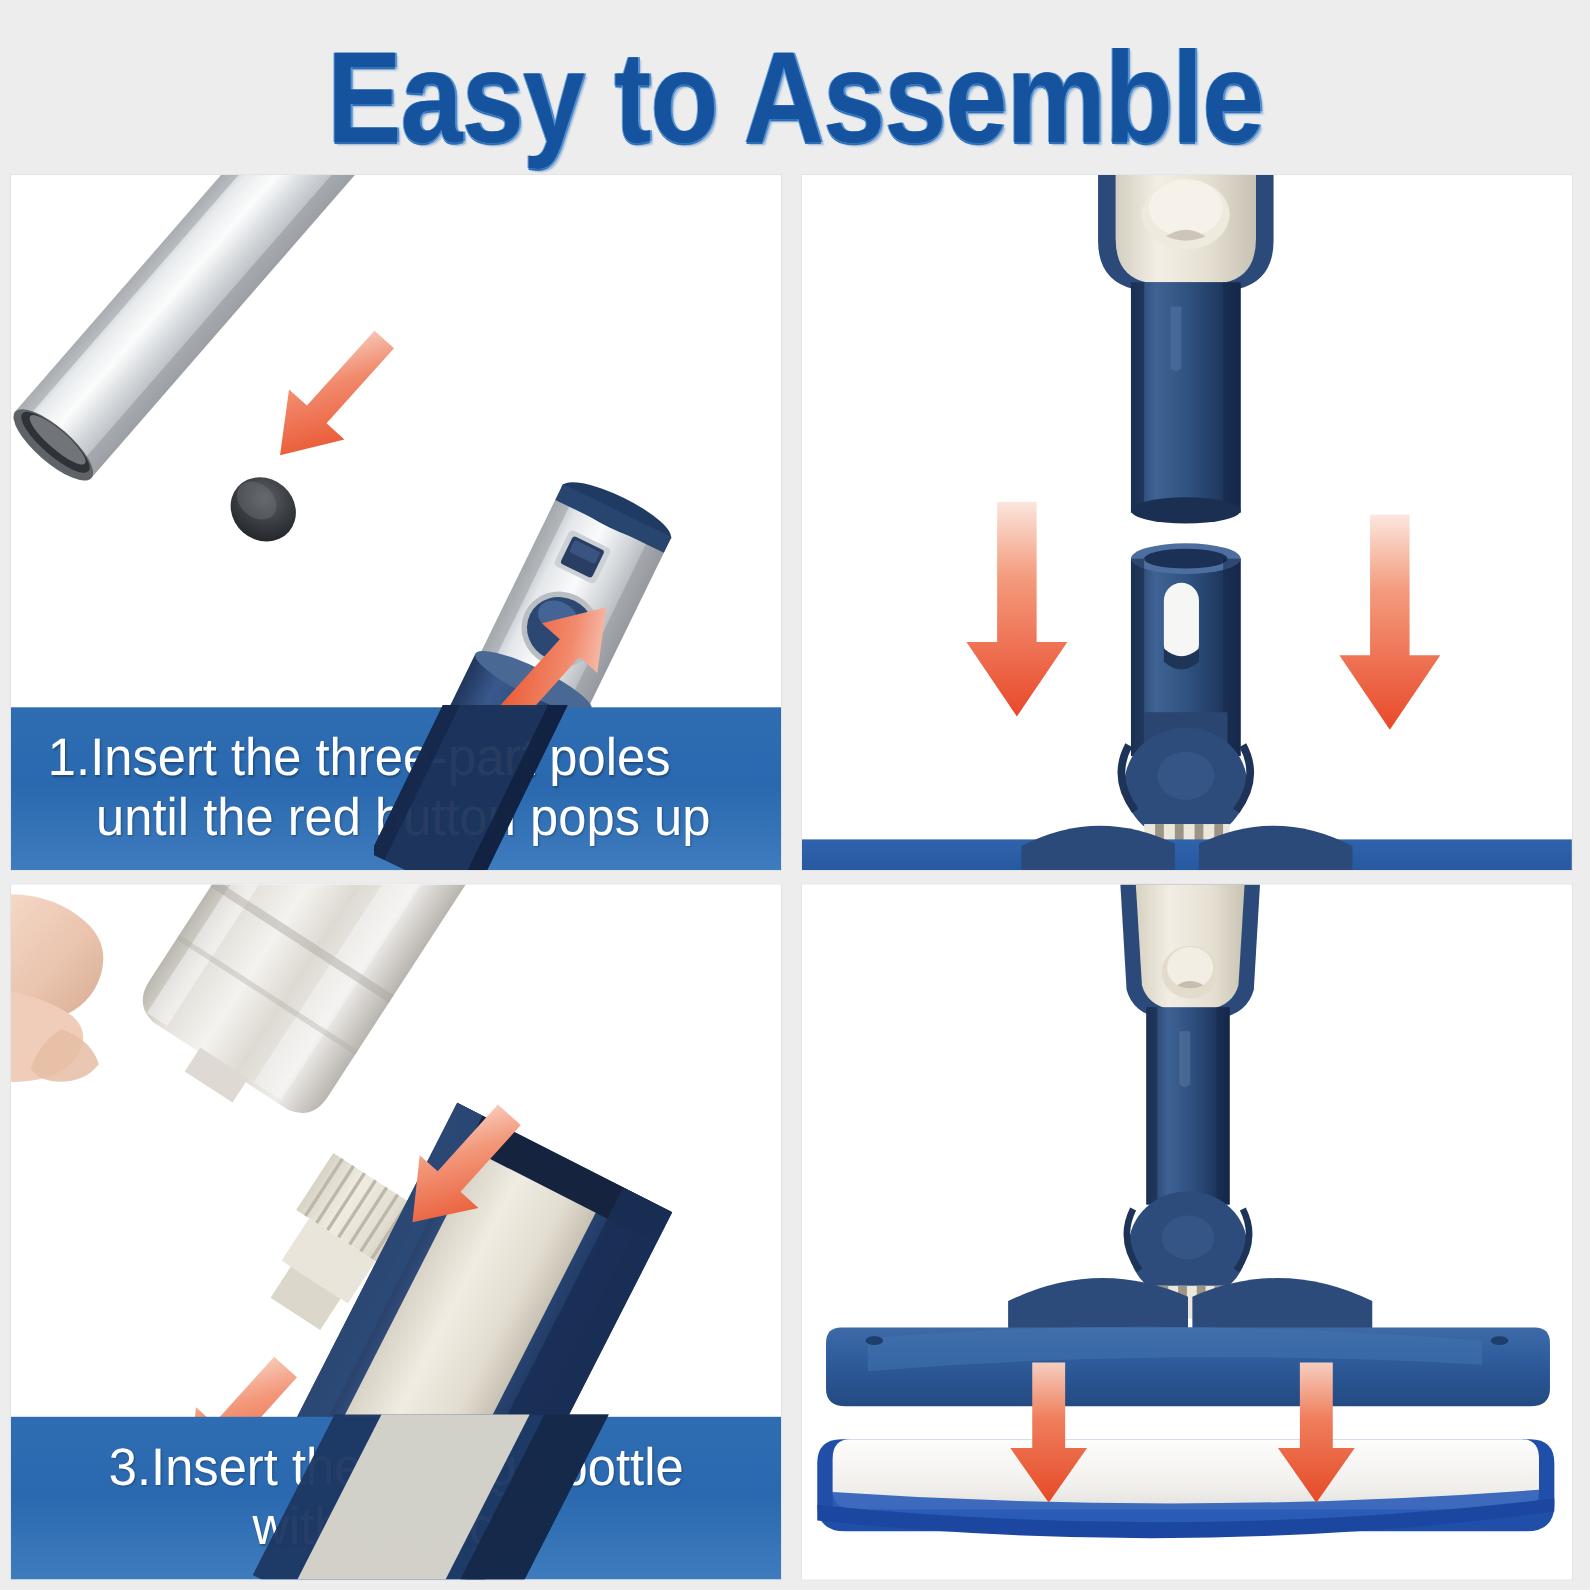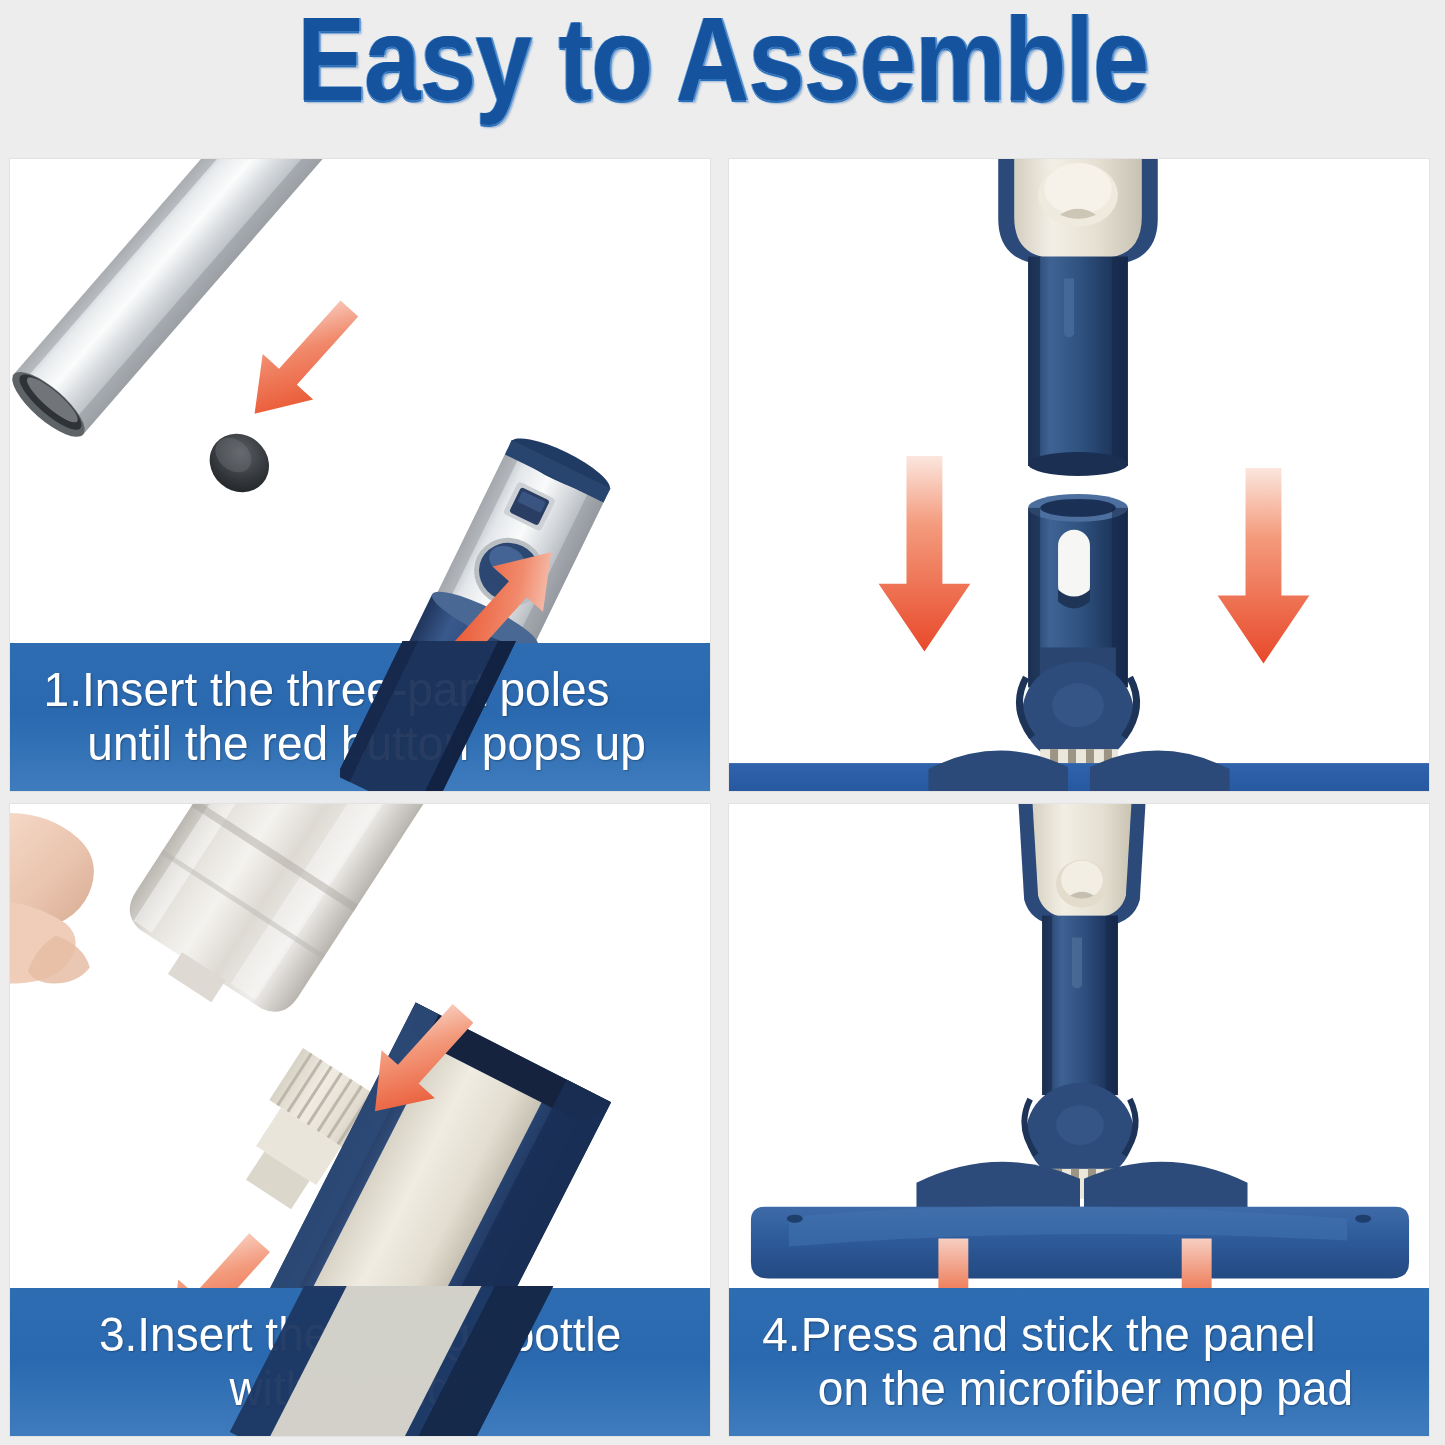--- a/index.html
+++ b/index.html
@@ -20,21 +20,21 @@
 
   
   .title-bar {
     position: absolute;
     left: 0;
     top: 0;
     width: 1445px;
     height: 148px;
     background: #ededed;
     display: flex;
-    align-items: flex-start;
+    align-items: flex-end;
     justify-content: center;
   }
   .title-text {
     font-family: "Liberation Sans", sans-serif;
     font-weight: bold;
     font-size: 118px;
     line-height: 1;
     letter-spacing: -1px;
     color: #15539f;
     transform: scaleX(0.86);
@@ -495,20 +495,16 @@
         </g>
 
         <g transform="translate(196,436)">
           <path d="M14 0 L44 0 L44 78 L64 78 L29 128 L-6 78 L14 78 Z" fill="url(#arrowRed4)"></path>
         </g>
         <g transform="translate(440,436)">
           <path d="M14 0 L44 0 L44 78 L64 78 L29 128 L-6 78 L14 78 Z" fill="url(#arrowRed4)"></path>
         </g>
       </svg>
 
-      <div class="caption cap-left">
-        <div class="caption-line l1">4.Press and stick the panel</div>
-        <div class="caption-line l2">on the microfiber mop pad</div>
-      </div>
     </div>
 
   </div>
 </div>
 
 </body></html>

